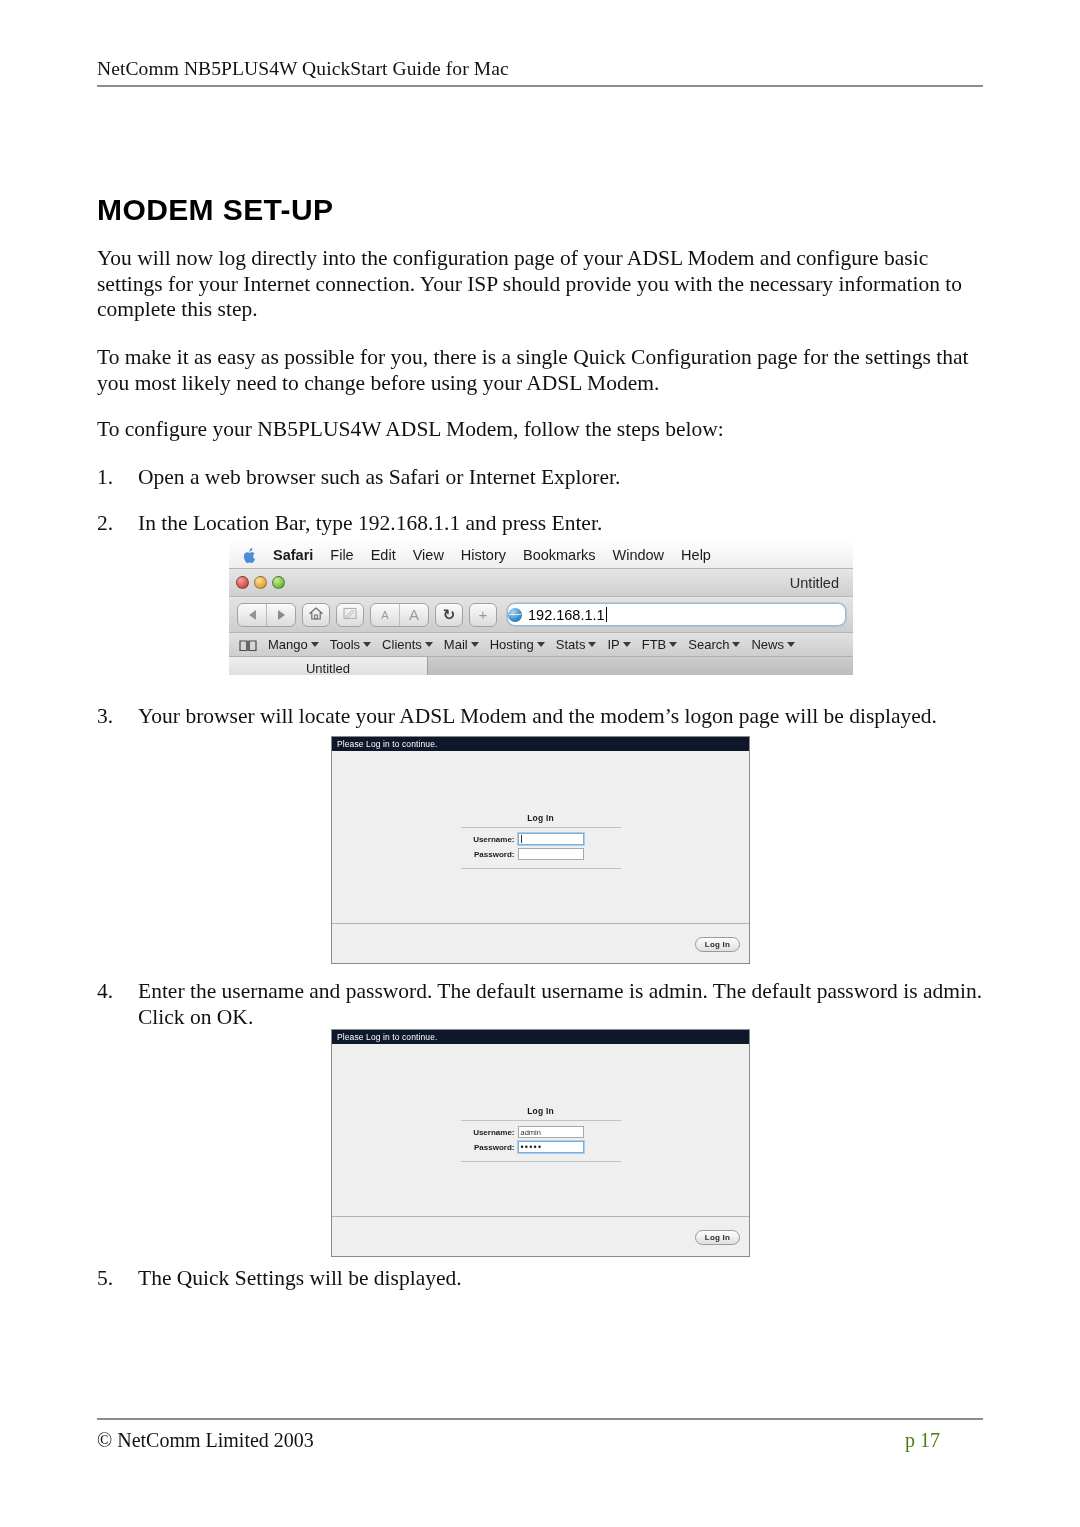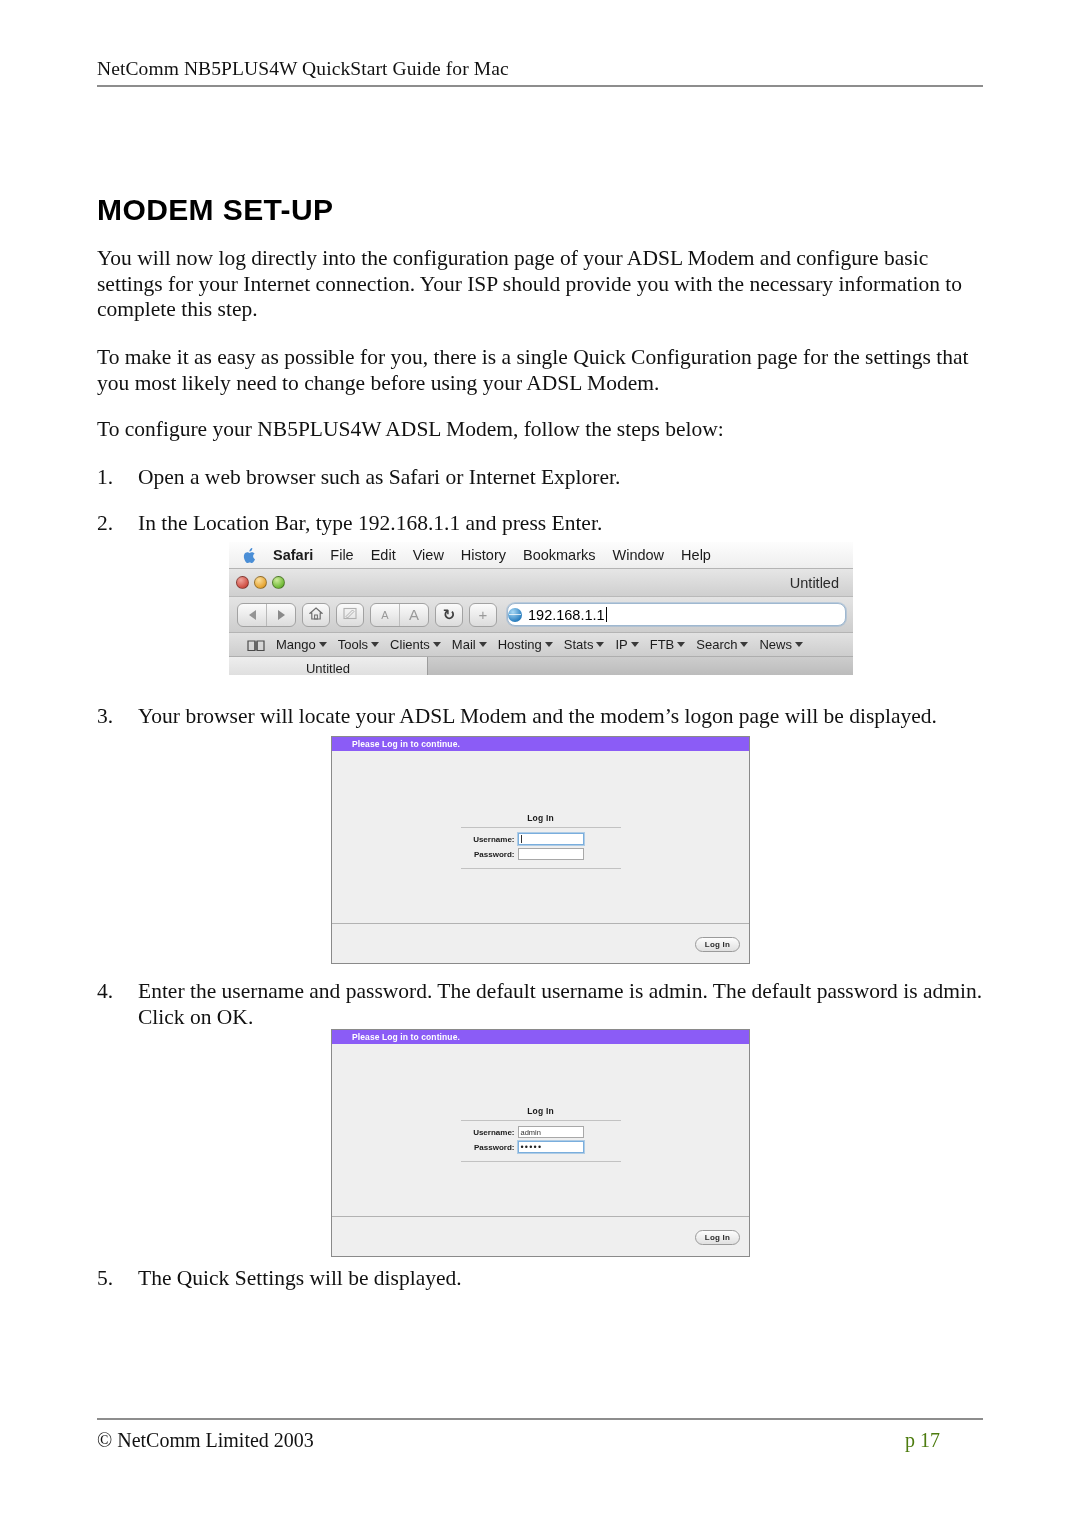--- a/index.html
+++ b/index.html
@@ -281,21 +281,21 @@
     margin-left: 1px;
   }
 
   .bookmarks {
     position: relative;
     height: 23px;
     background: linear-gradient(#e2e2e2, #cdcdcd);
     border-bottom: 1px solid #aeaeae;
     display: flex;
     align-items: center;
-    padding-left: 18px;
+    padding-left: 10px;
     gap: 11px;
   }
   .book-icon { width: 18px; height: 13px; flex:0 0 auto; }
   .bm {
     font-size: 13px;
     color: #1c1c1c;
     white-space: nowrap;
     display: flex;
     align-items: center;
     gap: 3px;
@@ -338,27 +338,27 @@
     border: 1px solid #8a8a8a;
     box-sizing: border-box;
     font-family: "Liberation Sans", "DejaVu Sans", sans-serif;
     overflow: hidden;
   }
   .login-shot.one { left: 331px; top: 736px; }
   .login-shot.two { left: 331px; top: 1029px; }
 
   .login-topbar {
     height: 14px;
-    background: #8b5cf6;
+    background: #0f172a;
     color: #ffffff;
     font-size: 8.5px;
-    font-weight: bold;
-    display: flex;
-    align-items: center;
-    padding-left: 20px;
+    font-weight: normal;
+    display: flex;
+    align-items: center;
+    padding-left: 5px;
     letter-spacing: .1px;
   }
   .login-body {
     position: relative;
     height: 172px;
     background: #efefef;
     border-bottom: 1px solid #b2b2b2;
   }
   .login-form {
     position: absolute;

